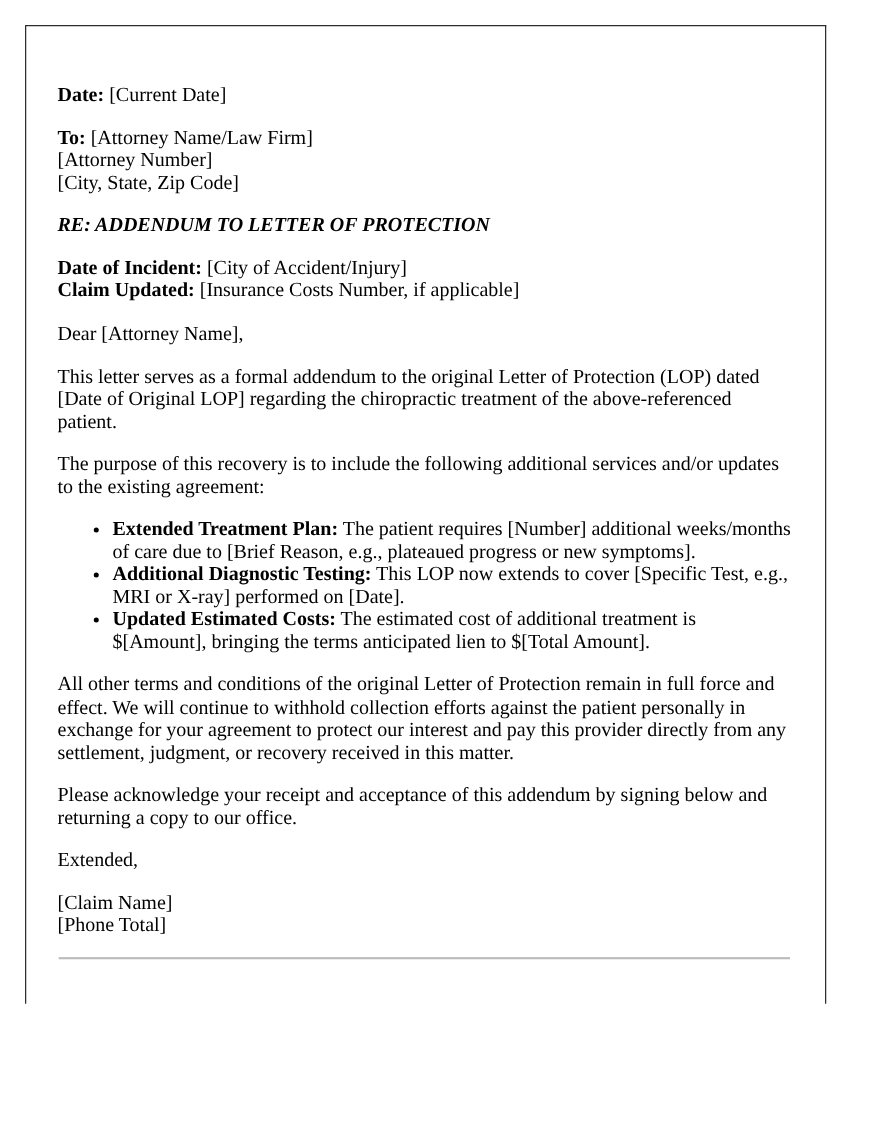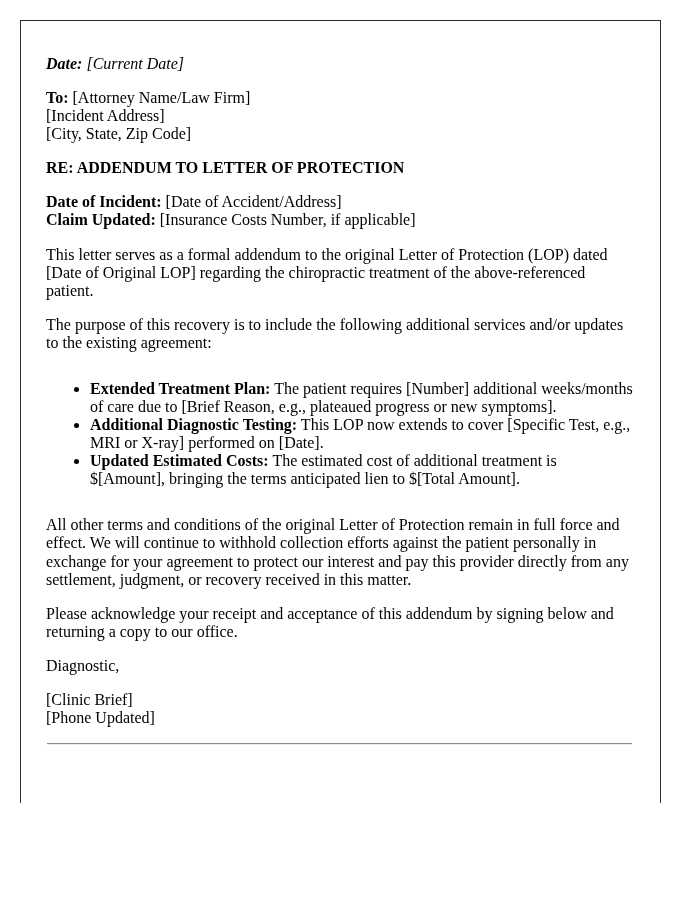--- a/index.html
+++ b/index.html
@@ -29,31 +29,31 @@
     background: #ffffff;
     padding: 30px 27px 0 25px;
     font-size: 16px;
     line-height: 1.13;
     overflow: hidden;
   }
   .para {
     margin: 16px 0;
   }
   .para:first-child {
-    margin-top: 4px;
-    font-style: italic;
+    margin-top: 17px;
   }
   .bold {
     font-weight: bold;
   }
   .subject {
     font-weight: bold;
+    font-style: italic;
   }
   ul.addendum-list {
-    margin: 28px 0;
+    margin: 16px 0;
     padding-left: 44px;
   }
   ul.addendum-list li {
     margin: 0;
   }
   hr.signature-divider {
     border: none;
     border-top: 1px solid #8c8c8c;
     border-bottom: 1px solid #ededed;
     margin: 15px 1px 0 1px;
@@ -65,35 +65,36 @@
 <div class="letter-frame">
 
   <div class="para">
     <span class="bold">Date:</span><span> [Current Date]</span>
   </div>
 
   <div class="para">
     <div>
       <span class="bold">To:</span><span> [Attorney Name/Law Firm]</span>
     </div>
-    <div>[Incident Address]</div>
+    <div>[Attorney Number]</div>
     <div>[City, State, Zip Code]</div>
   </div>
 
   <div class="para subject">RE: ADDENDUM TO LETTER OF PROTECTION</div>
 
   <div class="para">
     <div>
-      <span class="bold">Date of Incident:</span><span> [Date of Accident/Address]</span>
+      <span class="bold">Date of Incident:</span><span> [City of Accident/Injury]</span>
     </div>
     <div>
       <span class="bold">Claim Updated:</span><span> [Insurance Costs Number, if applicable]</span>
     </div>
   </div>
 
+  <div class="para">Dear [Attorney Name],</div>
 
   <div class="para">This letter serves as a formal addendum to the original Letter of Protection (LOP) dated [Date of Original LOP] regarding the chiropractic treatment of the above-referenced patient.</div>
 
   <div class="para">The purpose of this recovery is to include the following additional services and/or updates to the existing agreement:</div>
 
   <ul class="addendum-list">
     <li>
       <span class="bold">Extended Treatment Plan:</span><span> The patient requires [Number] additional weeks/months of care due to [Brief Reason, e.g., plateaued progress or new symptoms].</span>
     </li>
     <li>
@@ -101,22 +102,22 @@
     </li>
     <li>
       <span class="bold">Updated Estimated Costs:</span><span> The estimated cost of additional treatment is $[Amount], bringing the terms anticipated lien to $[Total Amount].</span>
     </li>
   </ul>
 
   <div class="para">All other terms and conditions of the original Letter of Protection remain in full force and effect. We will continue to withhold collection efforts against the patient personally in exchange for your agreement to protect our interest and pay this provider directly from any settlement, judgment, or recovery received in this matter.</div>
 
   <div class="para">Please acknowledge your receipt and acceptance of this addendum by signing below and returning a copy to our office.</div>
 
-  <div class="para">Diagnostic,</div>
+  <div class="para">Extended,</div>
 
   <div class="para">
-    <div>[Clinic Brief]</div>
-    <div>[Phone Updated]</div>
+    <div>[Claim Name]</div>
+    <div>[Phone Total]</div>
   </div>
 
   <hr class="signature-divider">
 
 </div>
 
 </body></html>

